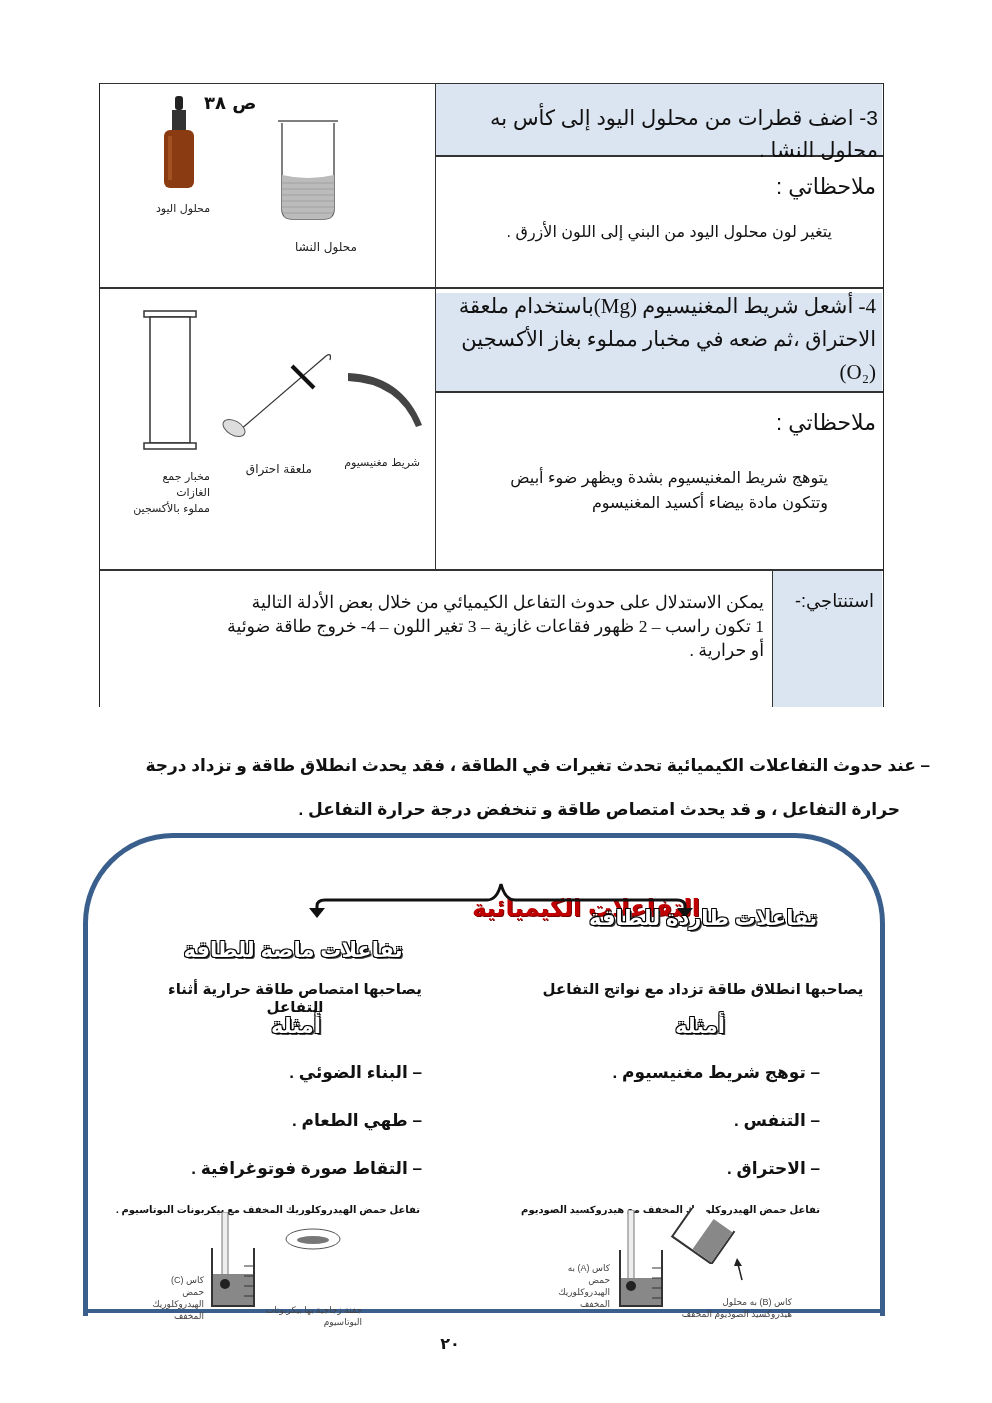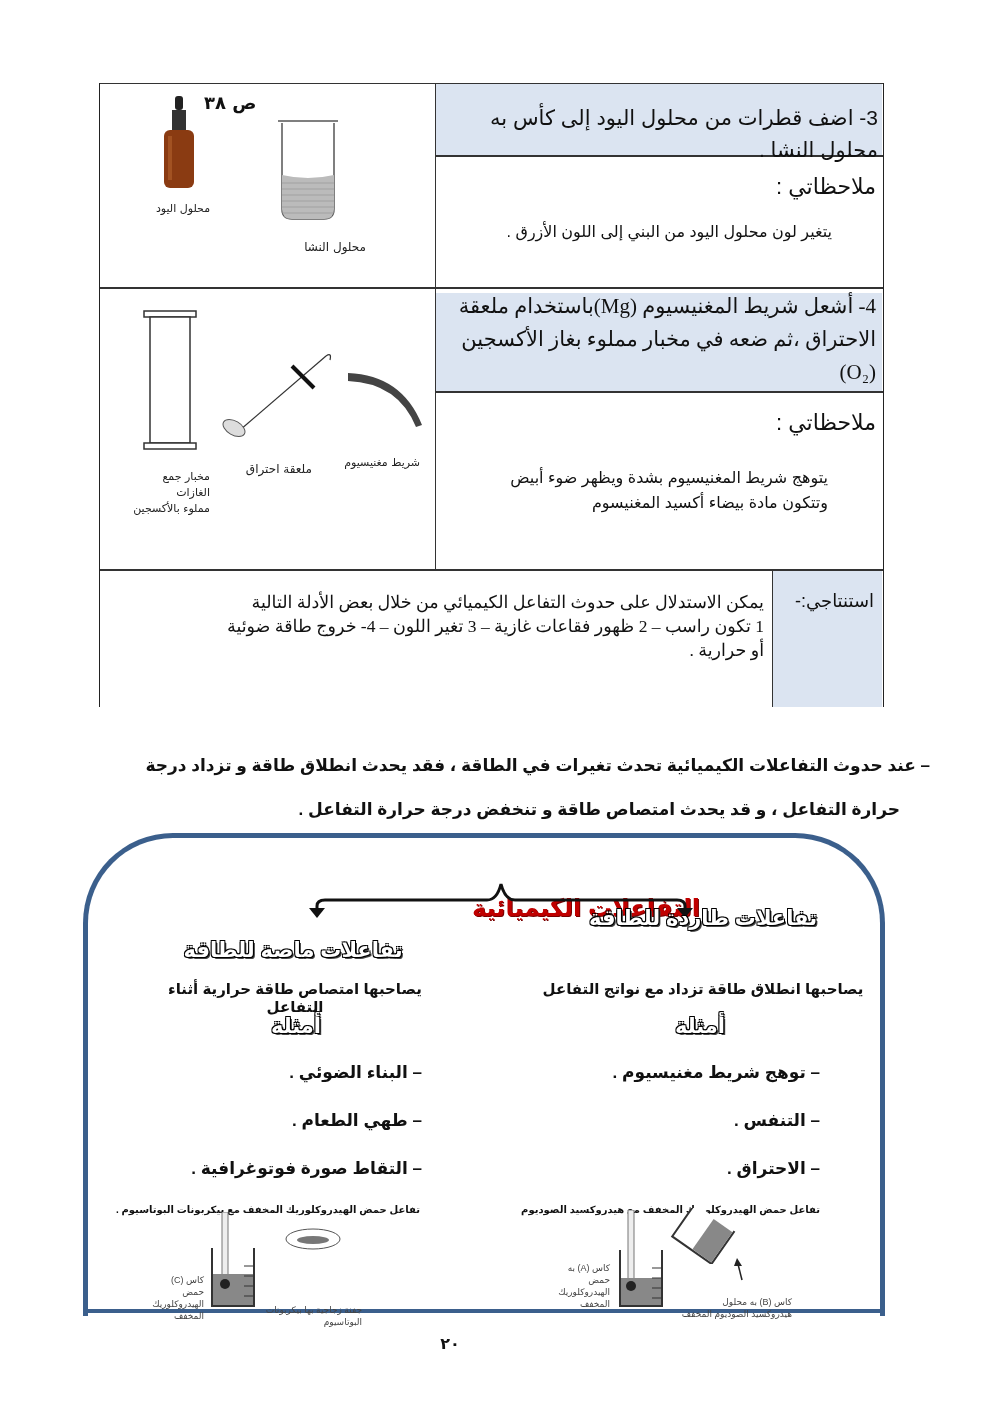--- a/index.html
+++ b/index.html
@@ -70,21 +70,21 @@
   <path d="M6 56 Q32 62 58 56 L58 90 Q58 100 48 100 L16 100 Q6 100 6 90 Z" fill="#bbb"></path>
   <g stroke="#888" stroke-width="0.5">
     <line x1="6" y1="64" x2="58" y2="64"></line>
       <line x1="6" y1="70" x2="58" y2="70"></line>
       <line x1="6" y1="76" x2="58" y2="76"></line>
     <line x1="6" y1="82" x2="58" y2="82"></line>
       <line x1="6" y1="88" x2="58" y2="88"></line>
       <line x1="6" y1="94" x2="58" y2="94"></line>
   </g>
 </svg>
-<div class="abs rtl lbl" style="left:286px; top:240px; width:80px; font-size:12px;">محلول النشا</div>
+<div class="abs rtl lbl" style="left:286px; top:240px; width:80px; text-align:center; font-size:12px;">محلول النشا</div>
 
 <div class="abs rtl serif step" style="left:440px; top:290px; width:436px;">4-  أشعل شريط المغنيسيوم (Mg)باستخدام ملعقة</div>
 <div class="abs rtl serif step" style="left:440px; top:323px; width:436px;">الاحتراق ،ثم ضعه  في مخبار مملوء بغاز الأكسجين</div>
 <div class="abs rtl serif step" style="left:440px; top:356px; width:436px;">(O₂)</div>
 <div class="abs rtl sans obs-h" style="left:440px; top:396px; width:436px;">ملاحظاتي :</div>
 <div class="abs rtl sans obs" style="left:440px; top:452px; width:388px;">يتوهج شريط المغنيسيوم  بشدة  ويظهر ضوء أبيض</div>
 <div class="abs rtl sans obs" style="left:440px; top:477px; width:388px;">وتتكون مادة بيضاء أكسيد المغنيسوم</div>
 
 <svg class="abs" style="left:140px; top:309px;" width="60" height="142">
   <rect x="4" y="2" width="52" height="6" fill="#fff" stroke="#333" stroke-width="1.5"></rect>

